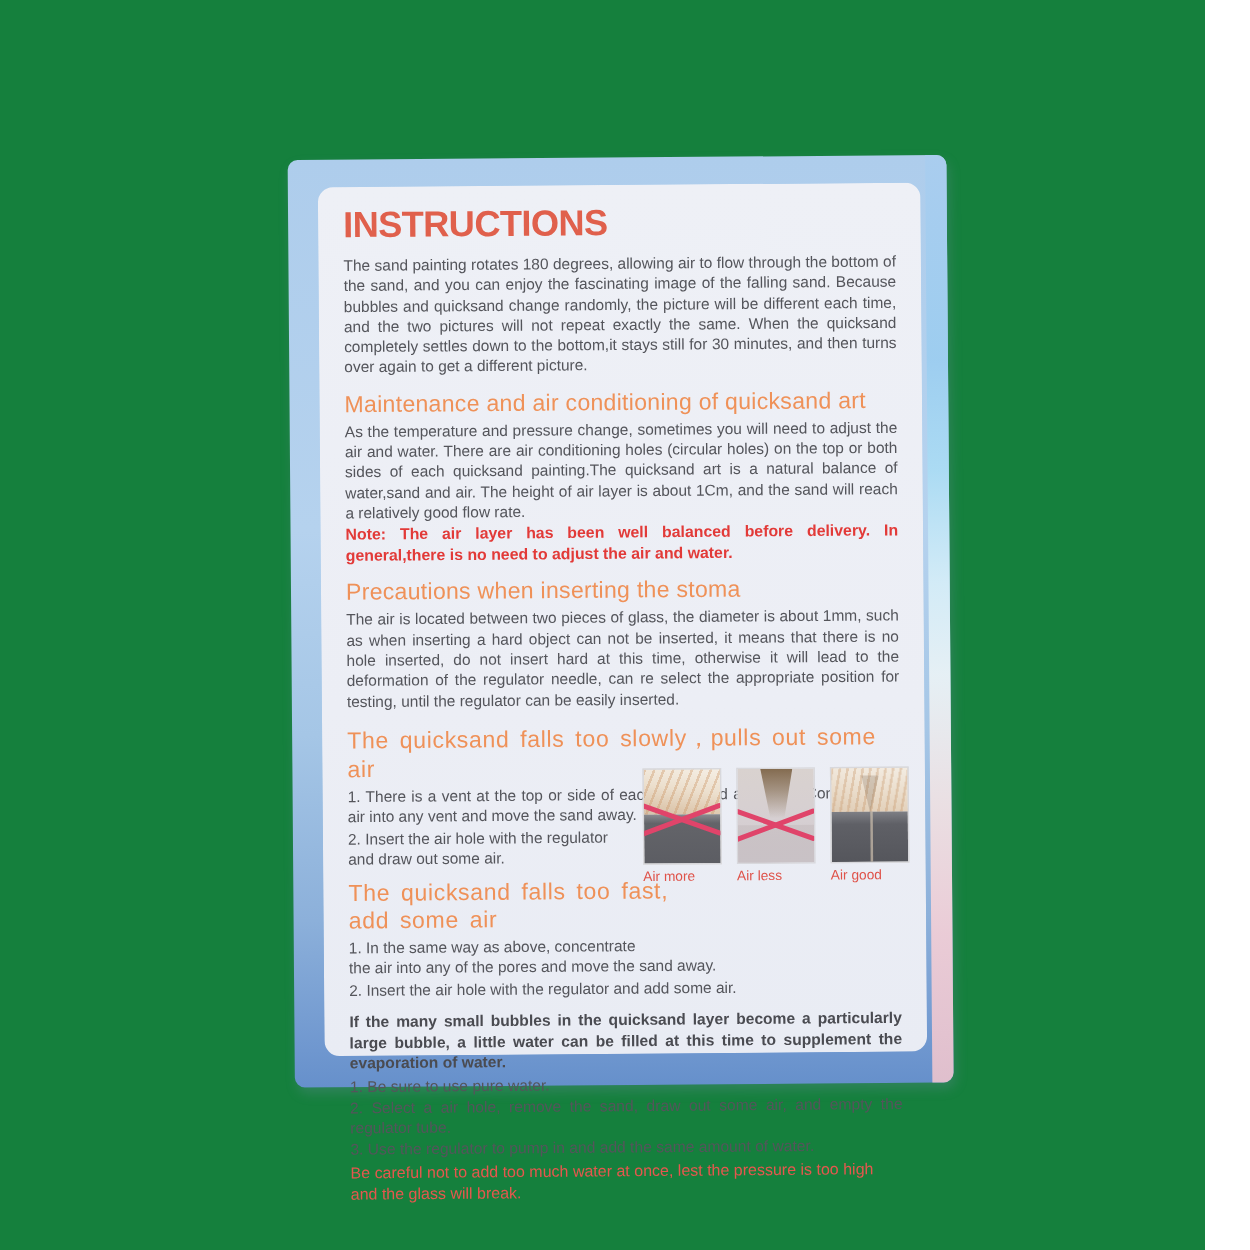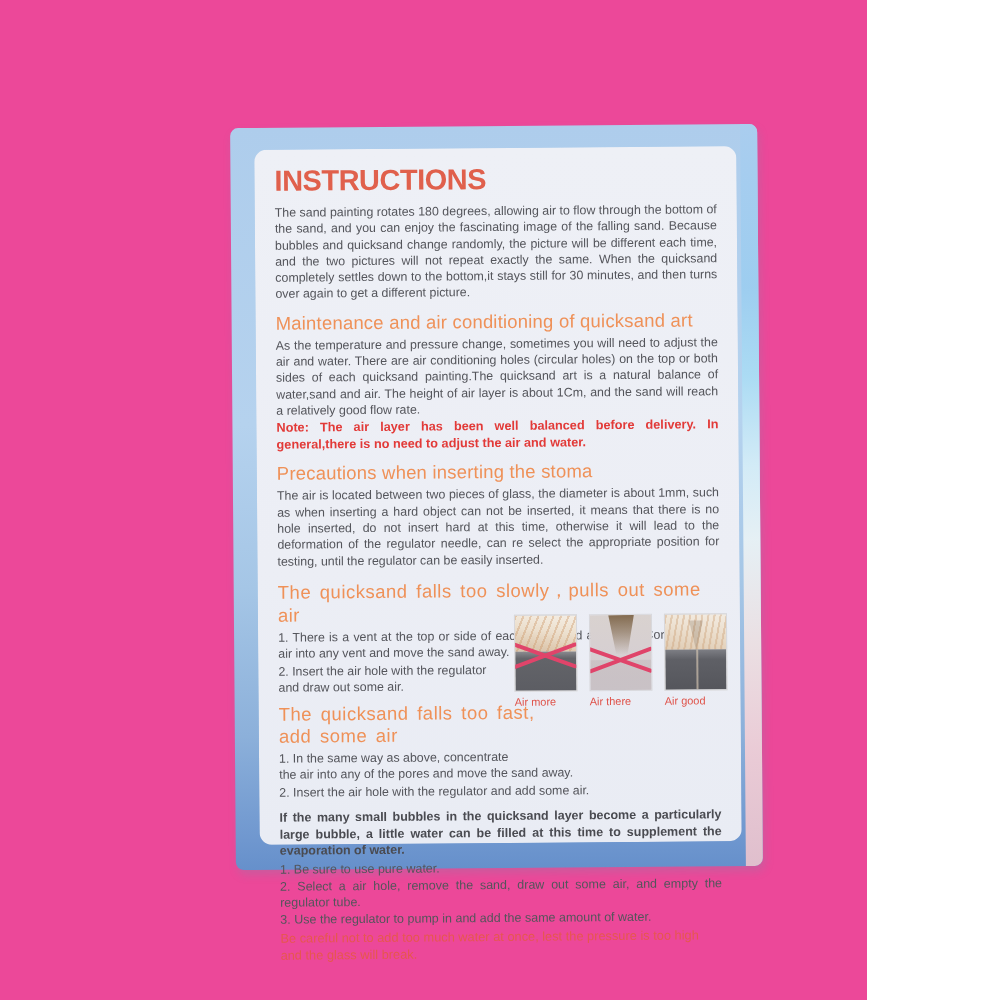--- a/index.html
+++ b/index.html
@@ -1,20 +1,20 @@
 <!DOCTYPE html>
 <html><head>
 <meta charset="utf-8">
 <style>
   html,body{margin:0;padding:0;}
   body{
     width:1000px;height:1000px;background:#ffffff;overflow:hidden;
     font-family:"Liberation Sans", sans-serif;
   }
-  .photo{position:relative;width:828px;height:1000px;background:#ec4899;padding-left:39px;}
+  .photo{position:relative;width:964px;height:1000px;background:#15803d;}
 
   
   .card{
     position:absolute;left:233px;top:126px;width:527px;height:742px;
     border-radius:8px;
     background:linear-gradient(180deg,#aecdec 0%,#b5d2ee 40%,#a5c6e6 62%,#8cb0da 82%,#6f97cf 96%,#6690cb 100%);
     transform:rotate(-0.45deg);
     box-shadow:2px 5px 9px rgba(120,140,170,0.28);
   }
   .holo-strip{
@@ -162,21 +162,21 @@
                   <span class="x-bar b"></span>
               </div>
             </div>
             <div class="thumb t3">
               <div class="sand-top"></div>
               <div class="sand-bottom"></div>
             </div>
           </div>
           <div class="thumb-labels">
             <span class="thumb-label">Air more</span>
-            <span class="thumb-label">Air there</span>
+            <span class="thumb-label">Air less</span>
             <span class="thumb-label">Air good</span>
           </div>
         </div>
 
         <h2 class="sec-heading spaced" style="margin-top:8px;line-height:22px">
           <span class="item-line">The quicksand falls too fast,</span>
           <span class="item-line">add some air</span>
         </h2>
         <p class="items">
           <span class="item-line">1. In the same way as above, concentrate</span>

